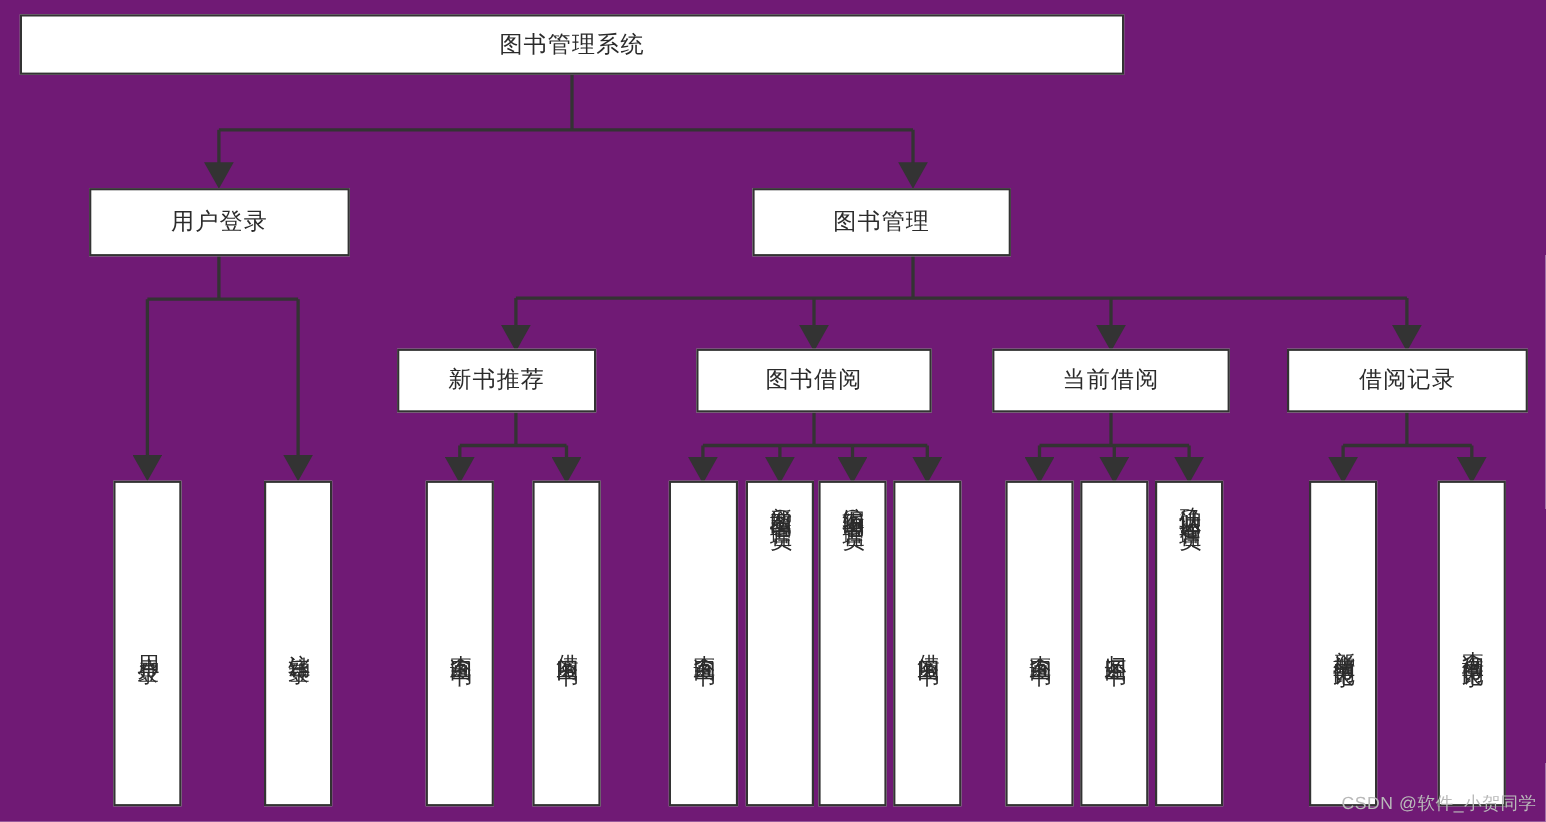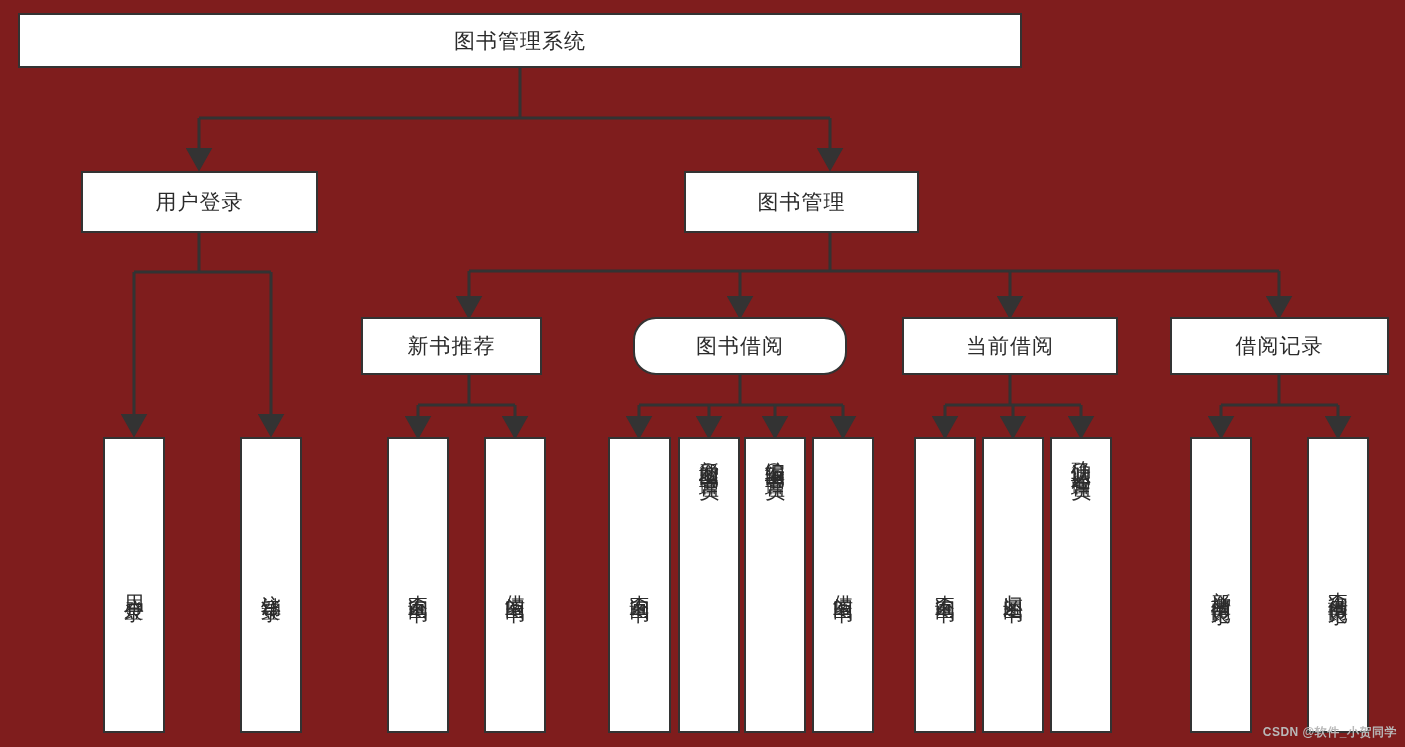--- a/index.html
+++ b/index.html
@@ -11,21 +11,21 @@
     width: 1405px;
     height: 747px;
     font-family: "Liberation Sans", "DejaVu Sans", sans-serif;
     overflow: hidden;
     position: relative;
   }
   #diagram-root {
     position: relative;
     width: 1405px;
     height: 747px;
-    background: #7f1d1d;
+    background: #701a75;
   }
   svg#connectors {
     position: absolute;
     left: 0;
     top: 0;
     width: 1405px;
     height: 747px;
   }
   .node {
     position: absolute;
@@ -58,26 +58,25 @@
     transform: translateY(0);
   }
   .node.vert.centered {
     align-items: center;
     padding-top: 0;
   }
   #watermark {
     position: absolute;
     right: 8px;
     bottom: 6px;
-    font-size: 12px;
+    font-size: 16px;
     color: #b9b9b9;
     letter-spacing: 0.5px;
     white-space: nowrap;
     pointer-events: none;
-    font-weight: bold;
   }
 </style>
 </head>
 <body>
 
 <div id="diagram-root">
 
   <svg id="connectors" viewBox="0 0 1405 747" xmlns="http://www.w3.org/2000/svg">
     <defs>
       <marker id="arrowhead" markerWidth="9" markerHeight="9" refX="1.5" refY="4.5" orient="auto" markerUnits="strokeWidth">
@@ -135,21 +134,21 @@
   <div class="node horiz" style="left:81px; top:171px; width:237px; height:62px;">
     <span class="node-label">用户登录</span>
   </div>
   <div class="node horiz" style="left:684px; top:171px; width:235px; height:62px;">
     <span class="node-label">图书管理</span>
   </div>
 
   <div class="node horiz" style="left:361px; top:317px; width:181px; height:58px;">
     <span class="node-label">新书推荐</span>
   </div>
-  <div class="node horiz" style="left:633px; top:317px; width:214px; height:58px;border-radius:23px;">
+  <div class="node horiz" style="left:633px; top:317px; width:214px; height:58px;">
     <span class="node-label">图书借阅</span>
   </div>
   <div class="node horiz" style="left:902px; top:317px; width:216px; height:58px;">
     <span class="node-label">当前借阅</span>
   </div>
   <div class="node horiz" style="left:1170px; top:317px; width:219px; height:58px;">
     <span class="node-label">借阅记录</span>
   </div>
 
   <div class="node vert centered" style="left:103px; top:437px; width:62px; height:296px;">

